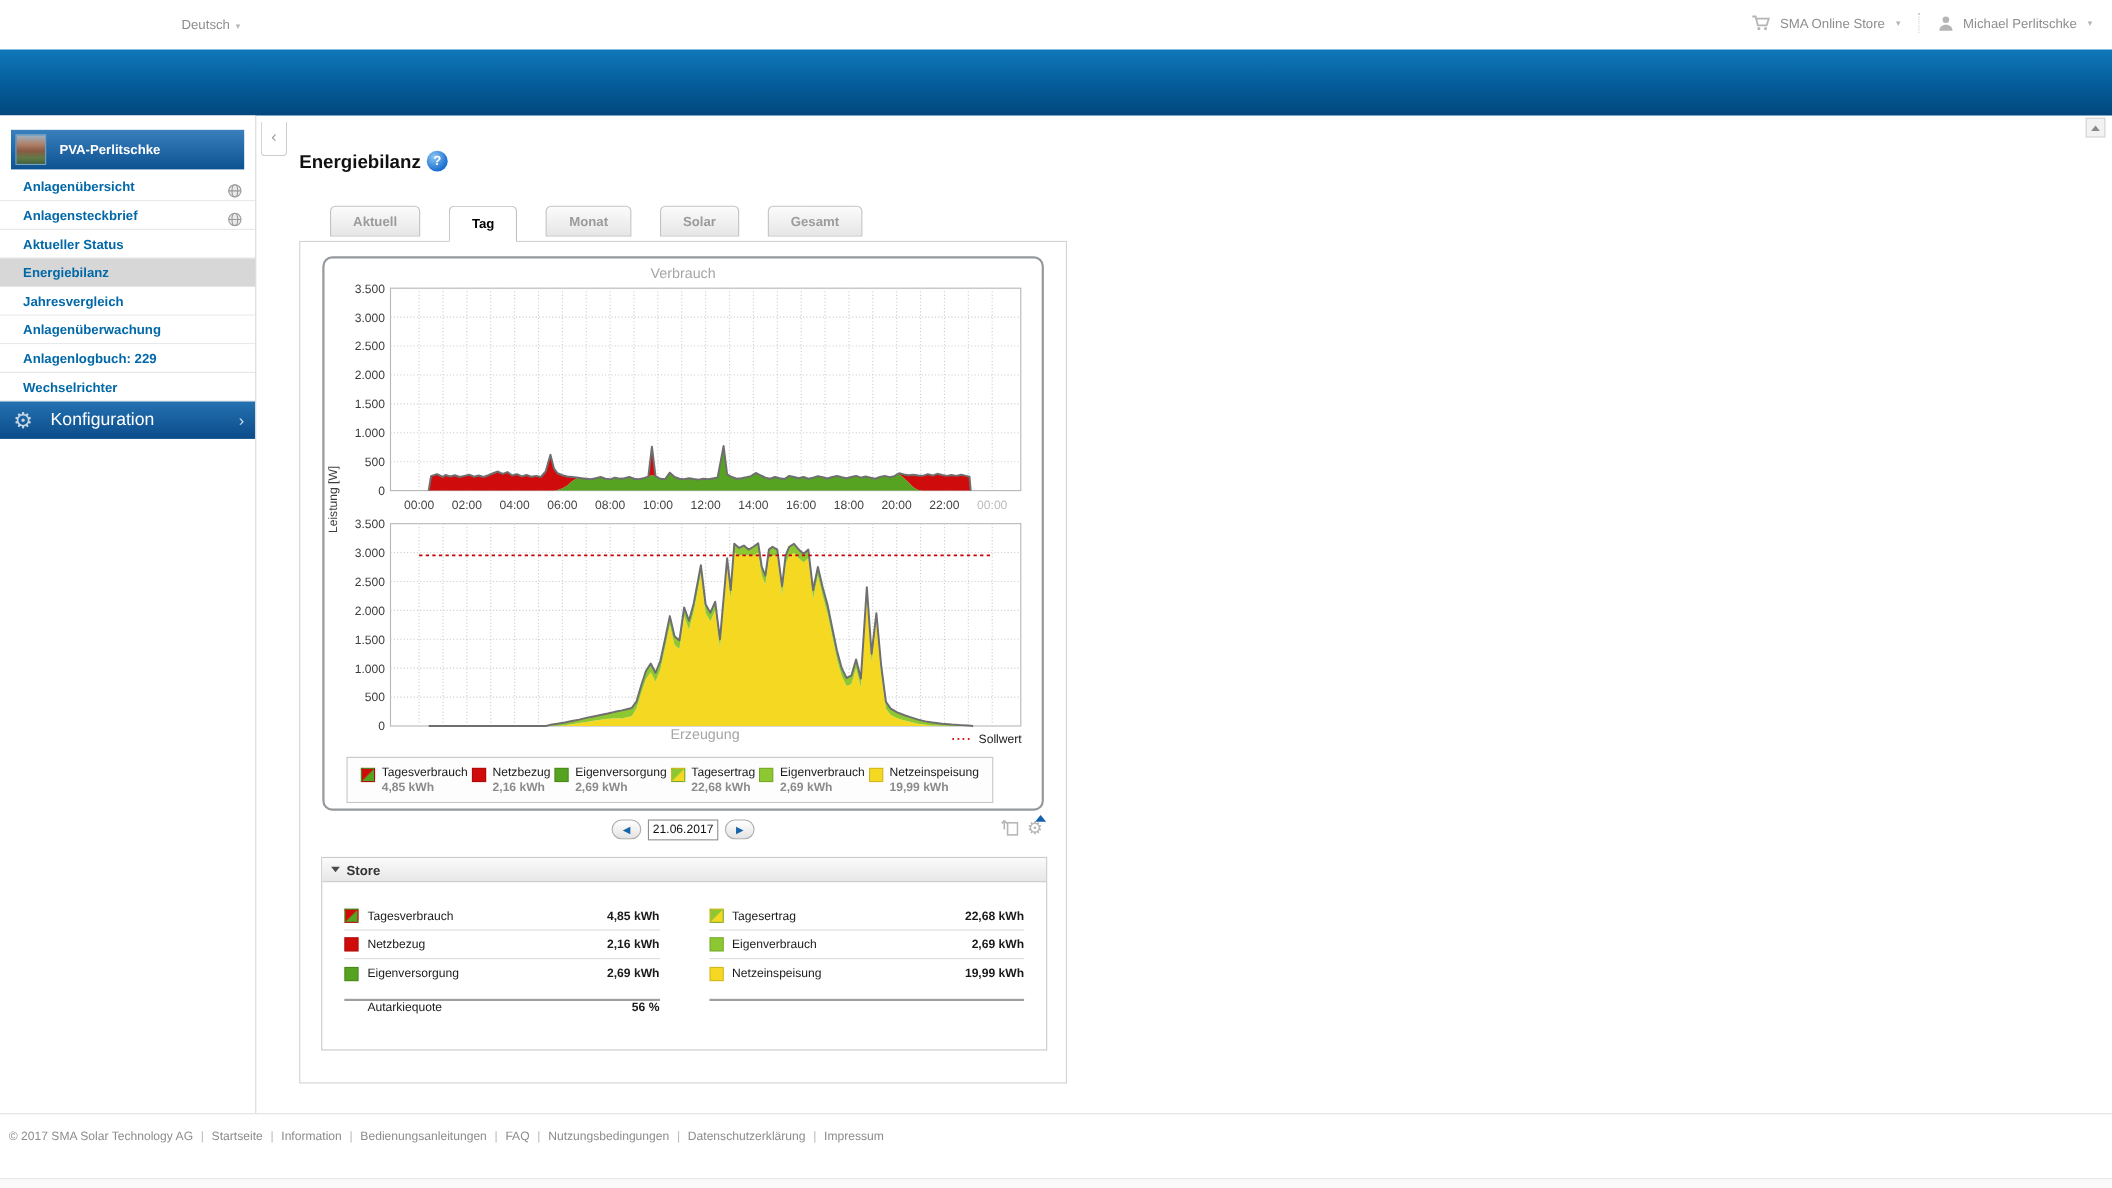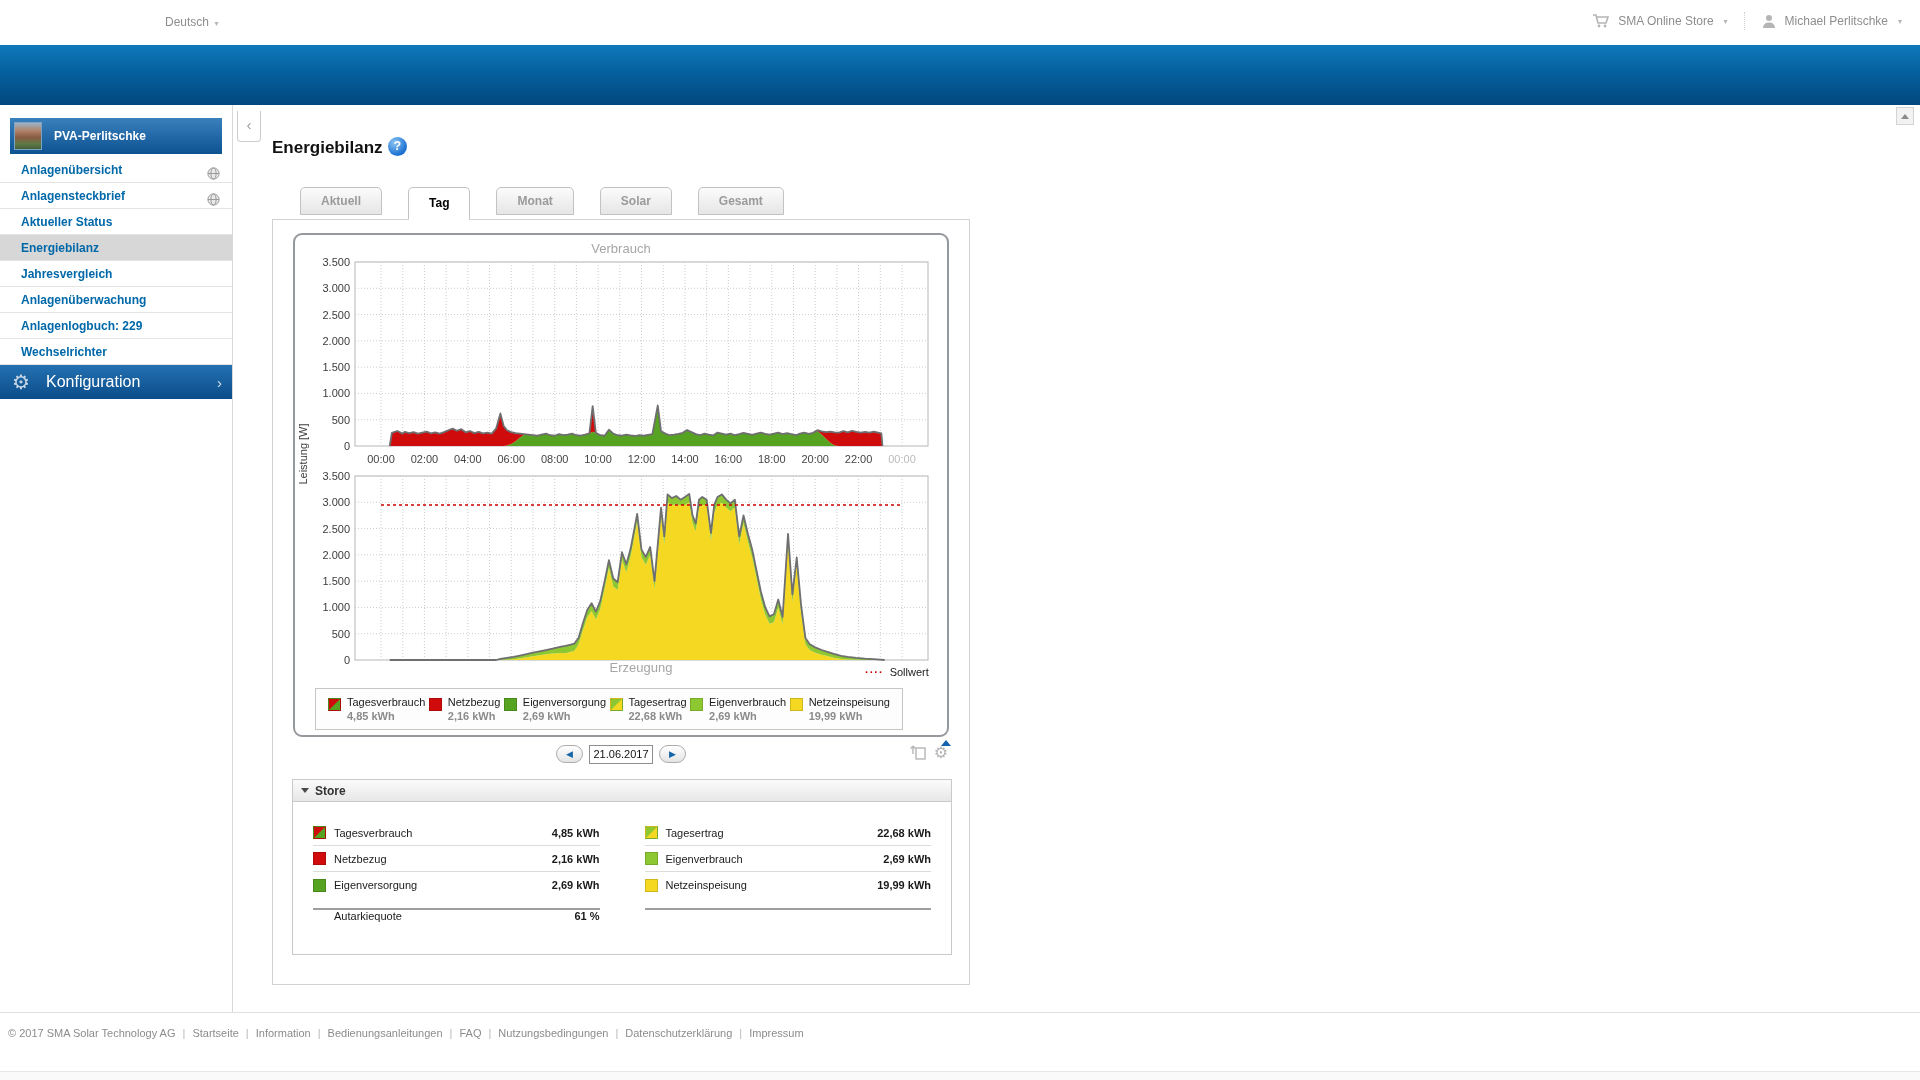--- a/index.html
+++ b/index.html
@@ -410,21 +410,21 @@
       <span class="bvalue">2,16 kWh</span>
         </div>
         <div class="brow">
           <span class="bsq" style="background:#56a221;"></span>
       <span class="blabel">Eigenversorgung</span>
       <span class="bvalue">2,69 kWh</span>
         </div>
         <div class="bdiv"></div>
         <div class="quote-row">
           <span class="quote-label">Autarkiequote</span>
-    <span class="quote-value">61 %</span>
+    <span class="quote-value">56 %</span>
         </div>
       </div>
     <div class="bcol" id="bcol-right">
         <div class="brow">
           <span class="bsq" style="background:linear-gradient(135deg,#8dc832 49%,#f5d822 51%);"></span>
       <span class="blabel">Tagesertrag</span>
       <span class="bvalue">22,68 kWh</span>
         </div>
         <div class="brow">
           <span class="bsq" style="background:#8dc832;"></span>

